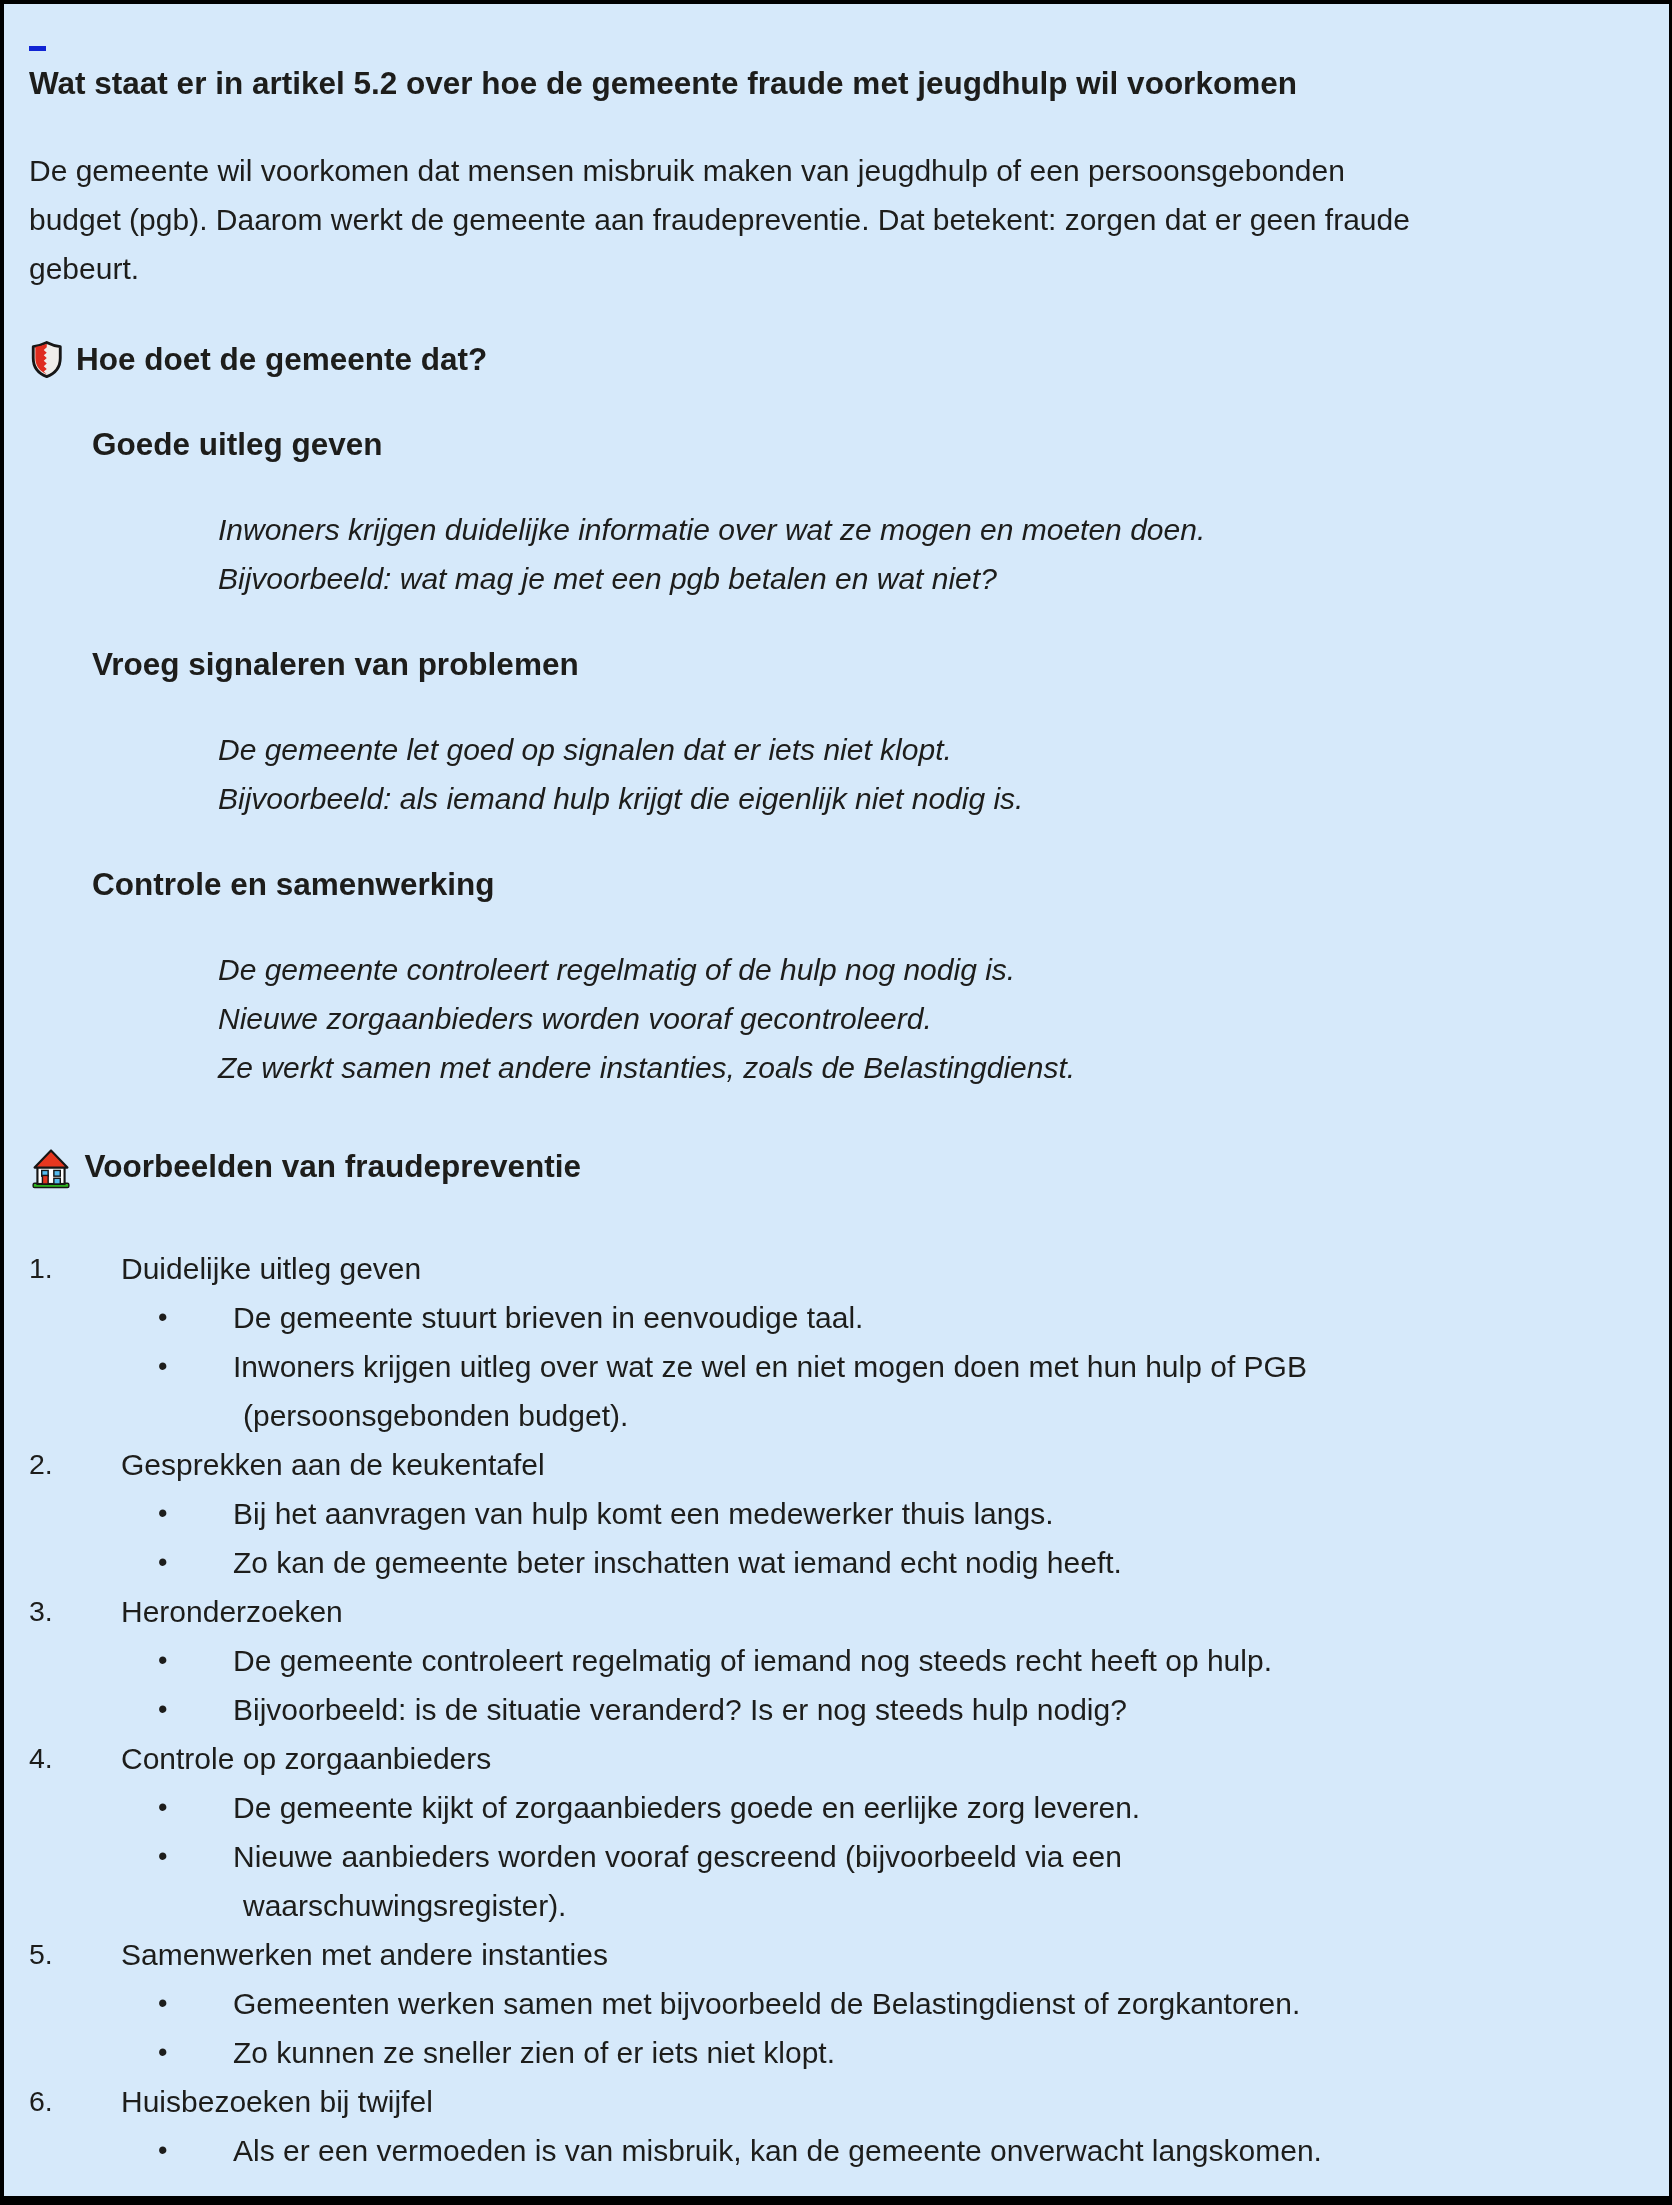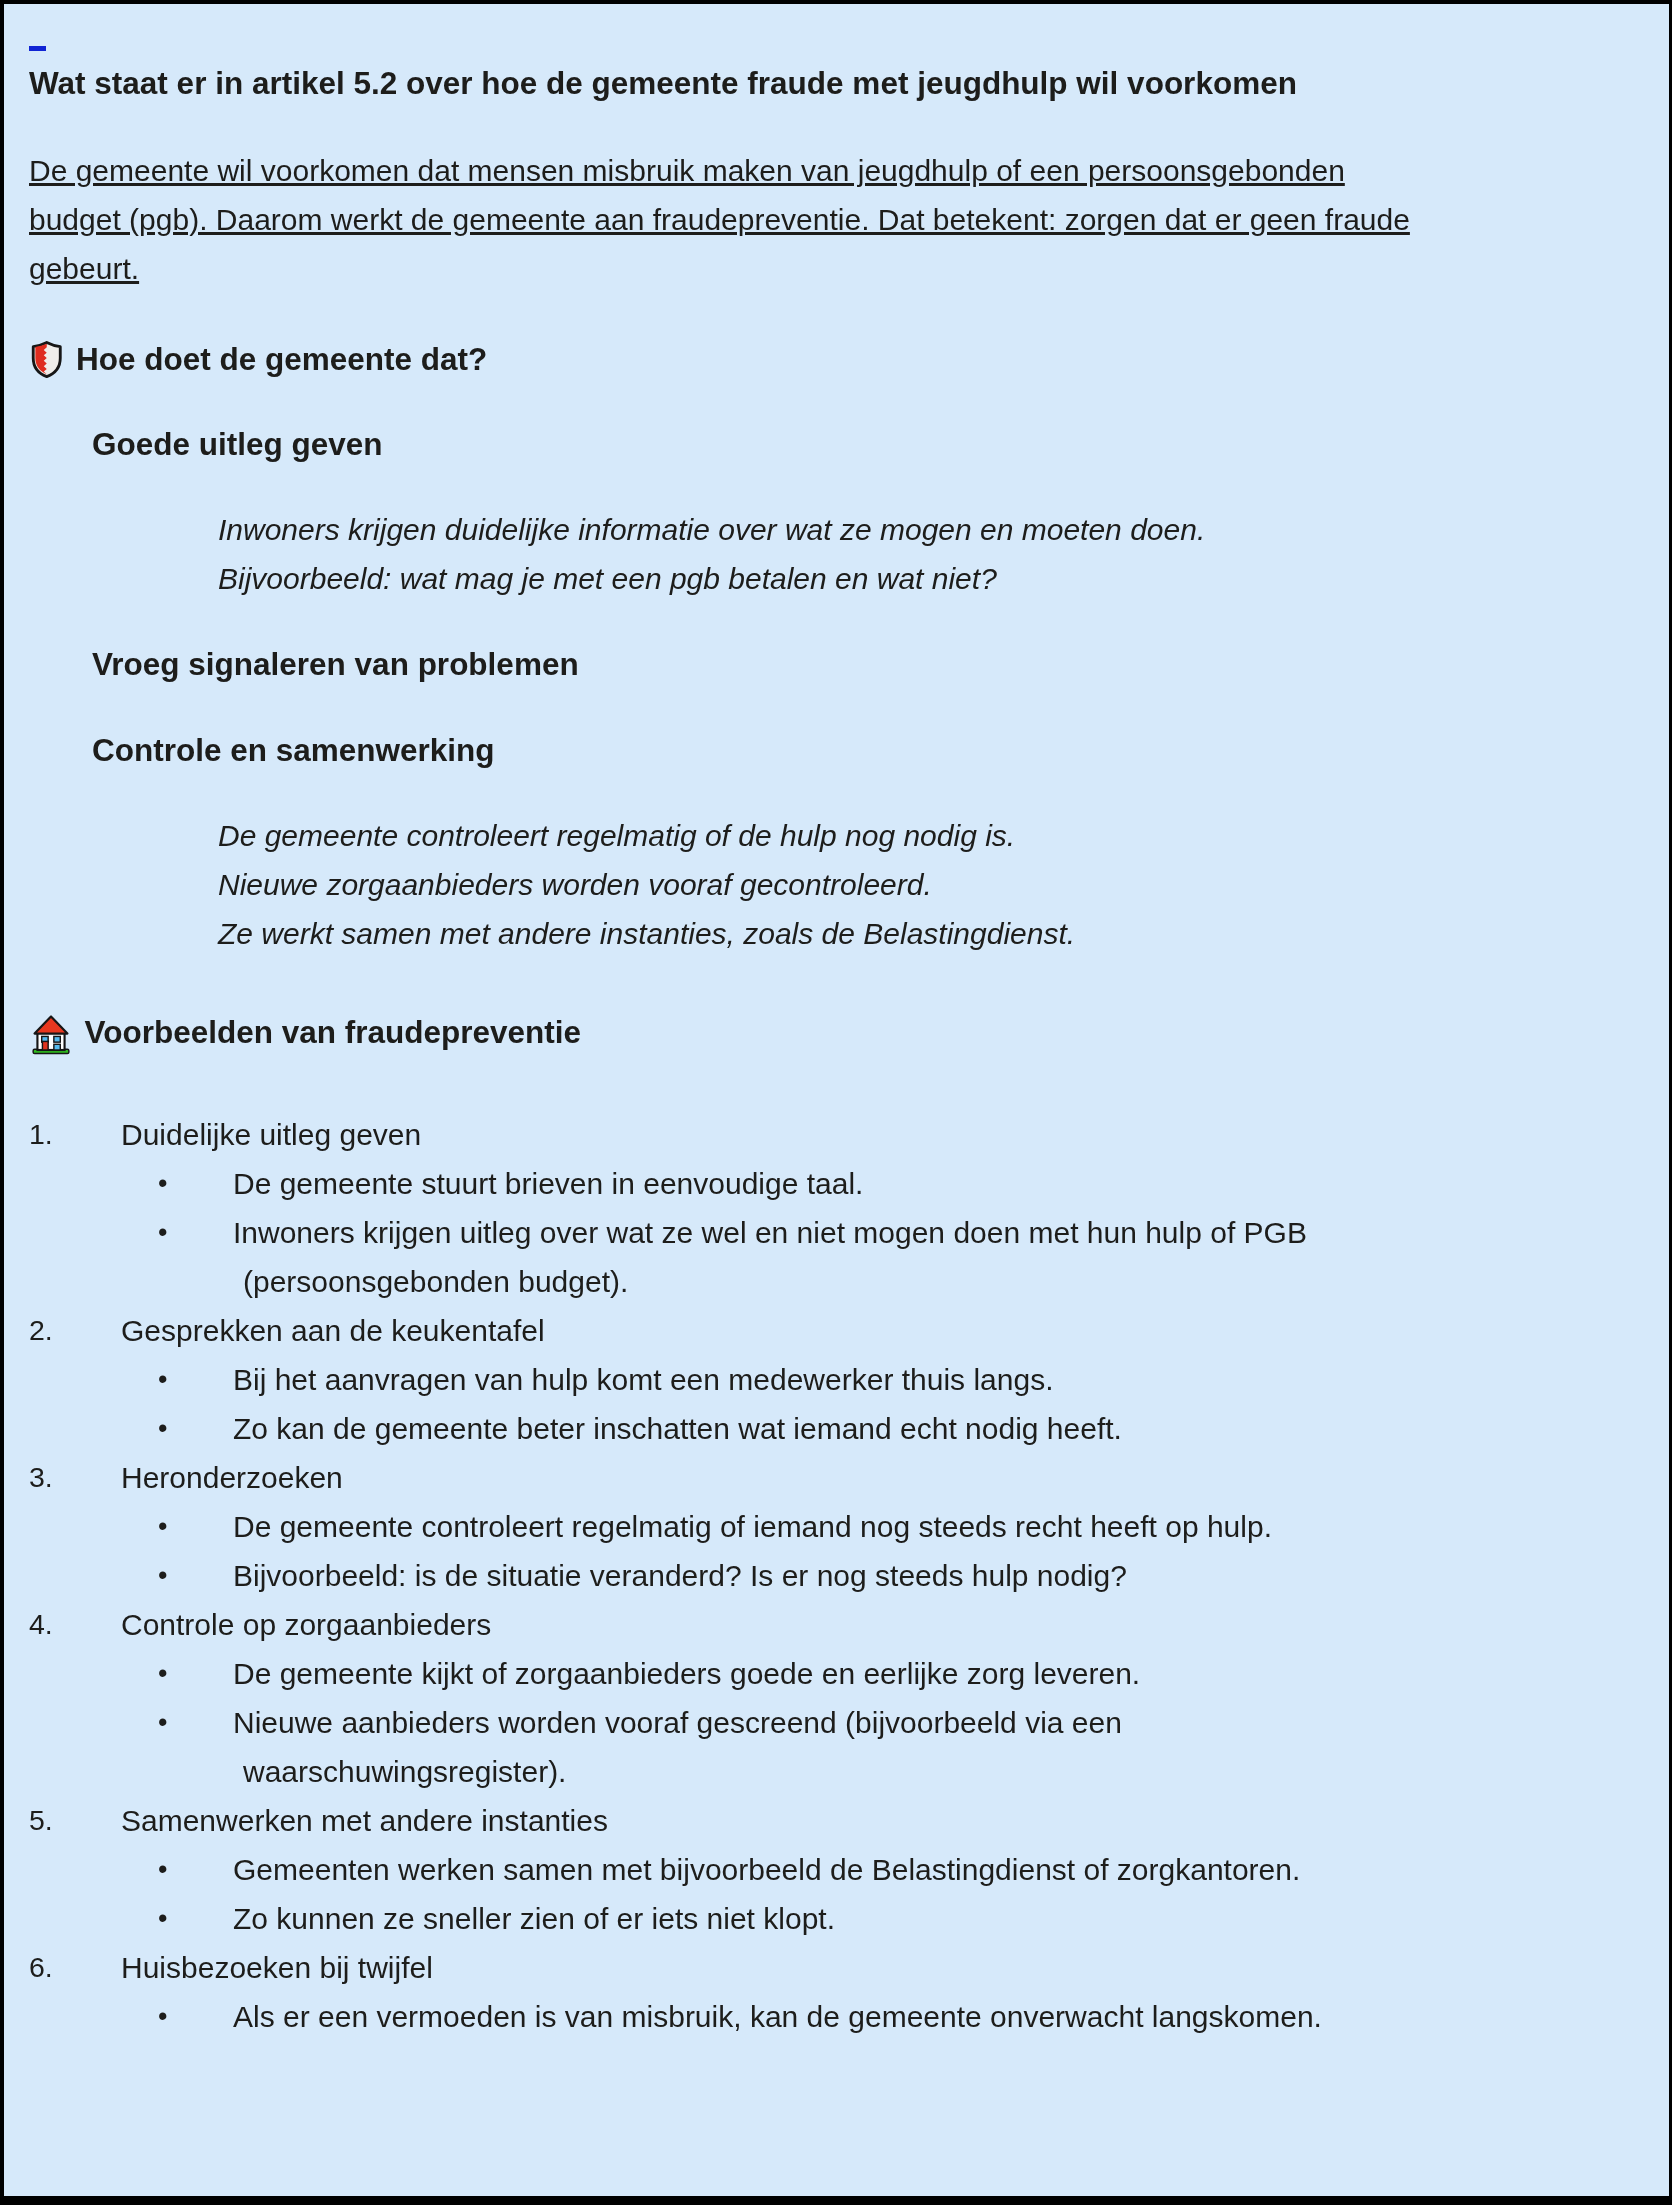--- a/index.html
+++ b/index.html
@@ -18,21 +18,21 @@
   .dash {
     width: 17px; height: 5.2px;
     background: var(--color-dash, #1024d4);
     margin: 42px 0 0 25px;
   }
   .title {
     font-size: 31.5px; font-weight: 700;
     line-height: 42px;
     margin: 10.5px 45px 0 25px;
   }
-  .intro { margin: 42px 45px 0 25px; font-size: 30px; text-decoration: underline; }
+  .intro { margin: 42px 45px 0 25px; font-size: 30px; }
   .intro .line { line-height: 49px; white-space: nowrap; }
 
   .sec-heading {
     display: flex; align-items: flex-start;
     gap: 13.5px; height: 42px;
     margin: 48px 0 0 27px;
     font-size: 31.5px; font-weight: 700;
   }
   .sec-heading .icon { display: inline-flex; flex: 0 0 auto; }
   .shield-svg { width: 31.5px; height: 37px; }
@@ -81,20 +81,24 @@
 <div class="subsec">
   <div class="subhead">Goede uitleg geven</div>
   <div class="subbody">
     <div class="line">Inwoners krijgen duidelijke informatie over wat ze mogen en moeten doen.</div>
     <div class="line">Bijvoorbeeld: wat mag je met een pgb betalen en wat niet?</div>
   </div>
 </div>
 
 <div class="subsec">
   <div class="subhead">Vroeg signaleren van problemen</div>
+  <div class="subbody">
+    <div class="line">De gemeente let goed op signalen dat er iets niet klopt.</div>
+    <div class="line">Bijvoorbeeld: als iemand hulp krijgt die eigenlijk niet nodig is.</div>
+  </div>
 </div>
 
 <div class="subsec">
   <div class="subhead">Controle en samenwerking</div>
   <div class="subbody">
     <div class="line">De gemeente controleert regelmatig of de hulp nog nodig is.</div>
     <div class="line">Nieuwe zorgaanbieders worden vooraf gecontroleerd.</div>
     <div class="line">Ze werkt samen met andere instanties, zoals de Belastingdienst.</div>
   </div>
 </div>

